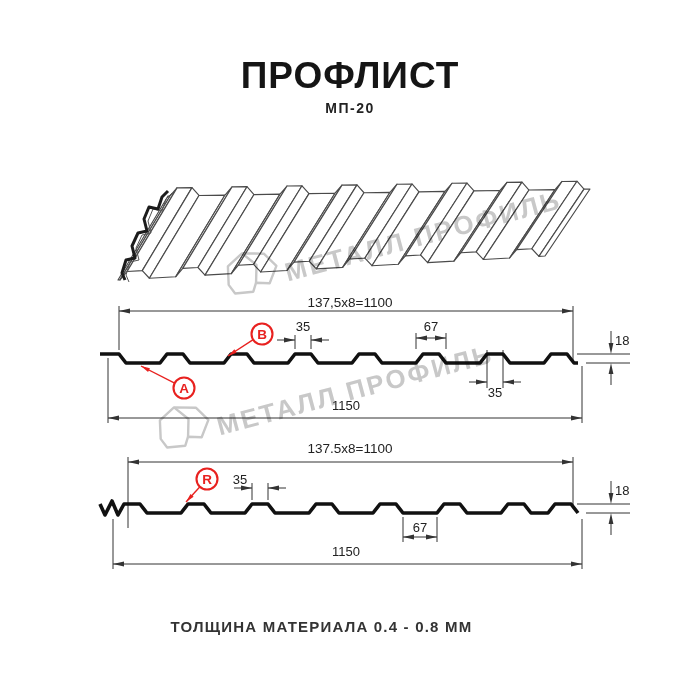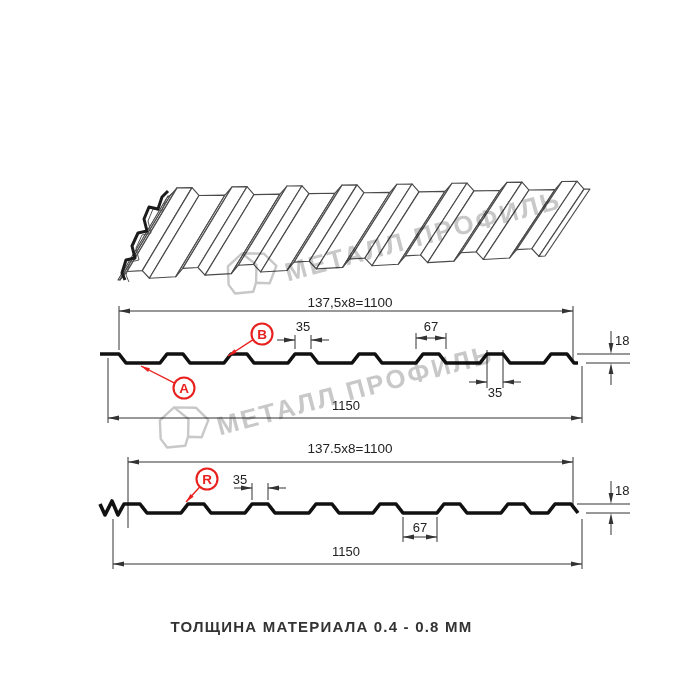--- a/index.html
+++ b/index.html
@@ -11,20 +11,22 @@
          font-size:14px;font-weight:700;letter-spacing:1.5px;color:#222;line-height:1;}
   .footer{position:absolute;top:619px;left:0;width:643px;text-align:center;
          font-size:15px;font-weight:700;letter-spacing:1.2px;color:#333;line-height:1;}
   svg{position:absolute;left:0;top:0;}
   svg text{font-family:"Liberation Sans",sans-serif;}
 </style>
 </head>
 <body>
 
 <div class="canvas">
+  <div class="title">ПРОФЛИСТ</div>
+  <div class="subtitle">МП-20</div>
   <svg id="drawing" width="700" height="700" viewBox="0 0 700 700" style="isolation:isolate">
       <g>
         <polygon points="168,196 170,195.96682464454977 120.02369668246445,279.88625592417065 118,280" fill="#ffffff" stroke="#4a4a4a" stroke-width="1.15" stroke-linejoin="round"></polygon>
         <polygon points="170,195.96682464454977 177,187.85071090047393 127.10663507109004,271.4881516587678 120.02369668246445,279.88625592417065" fill="#ffffff" stroke="#4a4a4a" stroke-width="1.15" stroke-linejoin="round"></polygon>
         <polygon points="177,187.85071090047393 192,187.60189573459715 142.28436018957348,270.6350710900474 127.10663507109004,271.4881516587678" fill="#ffffff" stroke="#4a4a4a" stroke-width="1.15" stroke-linejoin="round"></polygon>
         <polygon points="192,187.60189573459715 199,195.48578199052133 149.36729857819904,278.2369668246446 142.28436018957348,270.6350710900474" fill="#ffffff" stroke="#4a4a4a" stroke-width="1.15" stroke-linejoin="round"></polygon>
         <polygon points="199,195.48578199052133 225,195.05450236966826 175.67535545023696,276.7582938388626 149.36729857819904,278.2369668246446" fill="#ffffff" stroke="#4a4a4a" stroke-width="1.15" stroke-linejoin="round"></polygon>
         <polygon points="225,195.05450236966826 232,186.9383886255924 182.75829383886256,268.3601895734597 175.67535545023696,276.7582938388626" fill="#ffffff" stroke="#4a4a4a" stroke-width="1.15" stroke-linejoin="round"></polygon>
         <polygon points="232,186.9383886255924 247,186.68957345971563 197.93601895734596,267.50710900473933 182.75829383886256,268.3601895734597" fill="#ffffff" stroke="#4a4a4a" stroke-width="1.15" stroke-linejoin="round"></polygon>
         <polygon points="247,186.68957345971563 254,194.5734597156398 205.01895734597156,275.1090047393365 197.93601895734596,267.50710900473933" fill="#ffffff" stroke="#4a4a4a" stroke-width="1.15" stroke-linejoin="round"></polygon>

